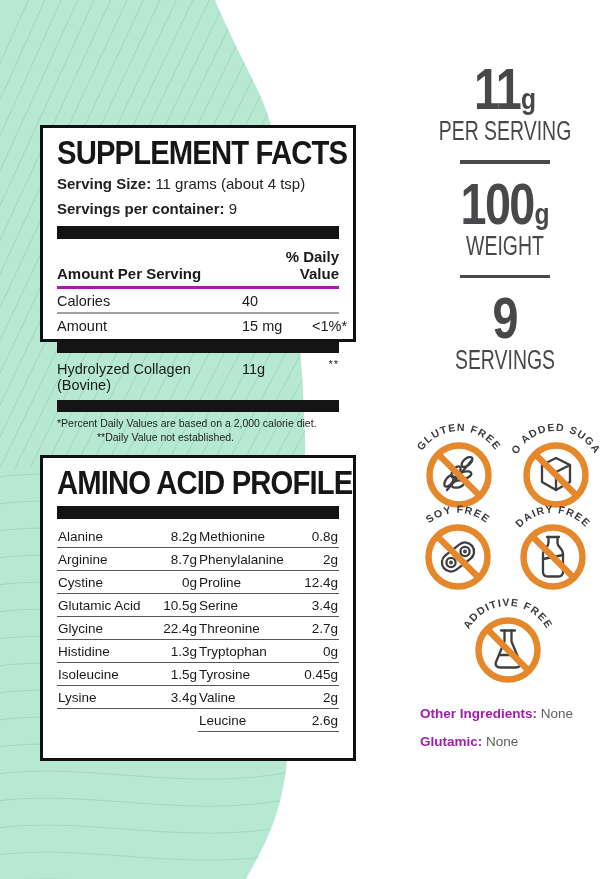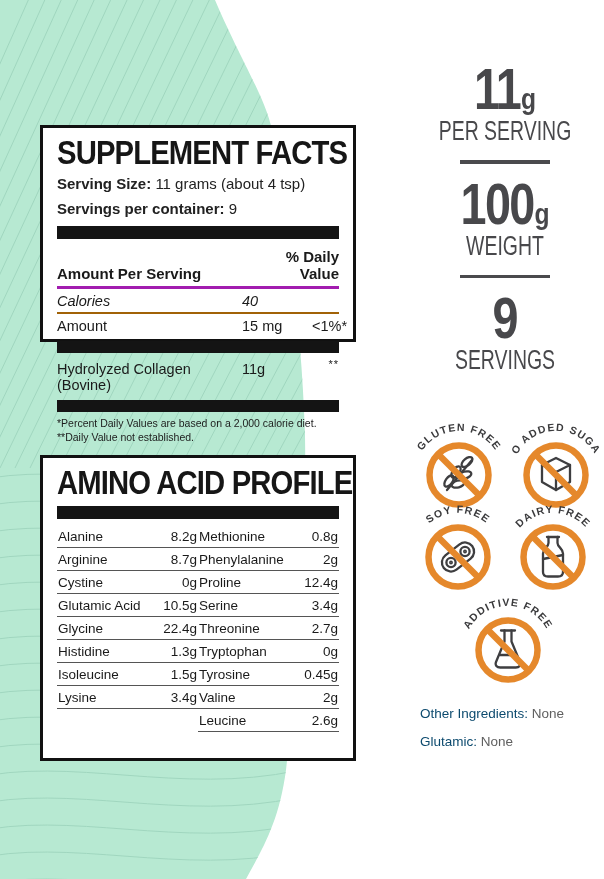--- a/index.html
+++ b/index.html
@@ -27,24 +27,24 @@
   .nt-head{
     display:grid;grid-template-columns:185px 70px 1fr;align-items:end;
     font-weight:bold;font-size:15px;padding:3px 0 4px 0;border-bottom:3px solid #a21caf;gap:8px;
   }
   .nt-head .dv{grid-column:2 / 4;text-align:right;}
   .nt-row{
     display:grid;grid-template-columns:185px 70px 1fr;
     font-size:14.5px;padding:4px 0 3px 0;
   }
   .nt-row .dv{text-align:right;}
-  .nt-row.ruled{border-bottom:2px solid #a16207;font-style:italic;}
+  .nt-row.ruled{border-bottom:2px solid #a3a3a3;}
   .sup{font-size:11px;position:relative;top:-3px;letter-spacing:1px;}
   .fn{margin:5px 0 0 0;font-size:10.5px;line-height:13px;color:#1c1c1c;}
-  .fn + .fn{margin-top:1px;}
+  .fn + .fn{margin-top:1px;margin-left:40px;}
   .aa-sub{margin:8px 0 0 0;font-size:15px;font-weight:bold;border-bottom:2px solid #333;padding-bottom:7px;}
   .aa-grid{display:grid;grid-template-columns:1fr 1fr;margin-top:1px;}
   .aa-row{
     display:flex;justify-content:space-between;font-size:13.5px;
     padding:4px 1px 3px 1px;border-bottom:1.5px solid #555;line-height:15px;
   }
   
   .stats{position:absolute;left:406px;top:64px;width:198px;text-align:center;color:#48484b;}
   .stat-num{
     font-size:57px;font-weight:bold;line-height:.88;letter-spacing:-2px;
@@ -58,21 +58,21 @@
   .sdiv{width:90px;height:3.5px;background:#4a4a4d;margin:15px auto 15px auto;}
   
   .badge{position:absolute;width:100px;height:112px;}
   .badge svg{display:block;}
   .arc-text{font-family:"Liberation Sans", sans-serif;font-size:10.5px;font-weight:bold;letter-spacing:1.2px;fill:#3a3a3c;}
   .ring{stroke:#e5882b;fill:none;}
   .icn{stroke:#3e3e40;fill:none;stroke-width:2.3;stroke-linecap:round;stroke-linejoin:round;}
   
   .other-info{position:absolute;left:420px;top:706px;width:180px;font-size:13.5px;color:#606060;}
   .other-info .row{margin-bottom:13px;}
-  .other-info .b{font-weight:normal;color:#0c4a6e;}
+  .other-info .b{font-weight:bold;color:#a21caf;}
 </style>
 </head>
 <body>
 
 <div class="canvas">
 
   <svg class="bg" width="604" height="879">
     <defs>
       <clipPath id="greenClip">
         <path d="M0,0 L215,0 C245,70 268,100 274,140 C292,260 302,340 305,435

